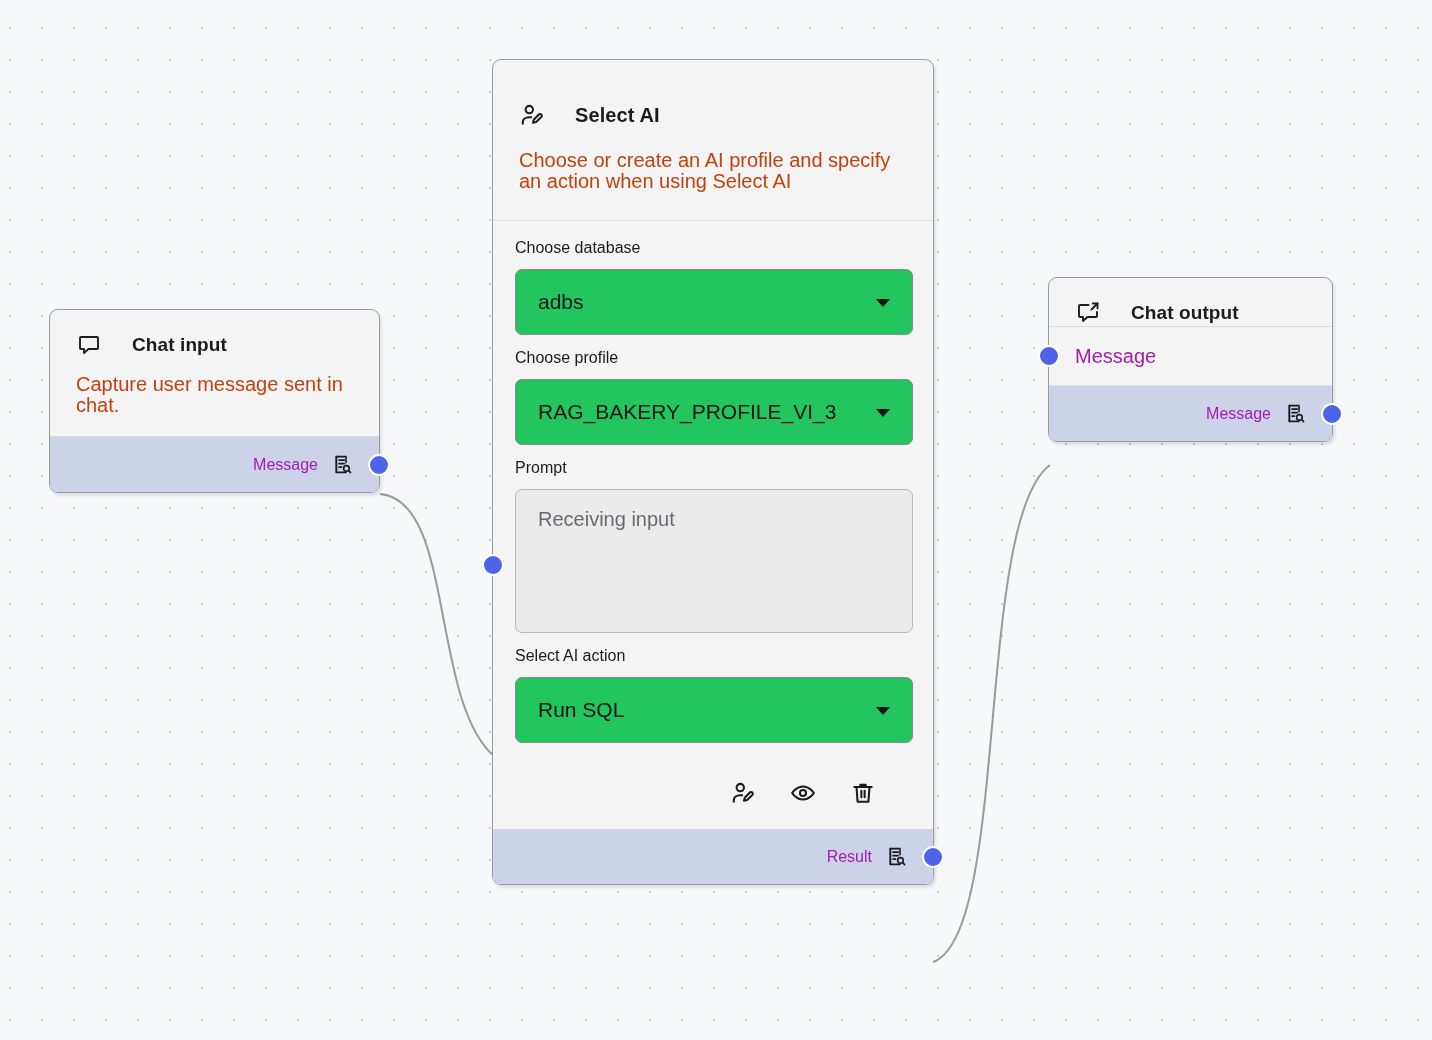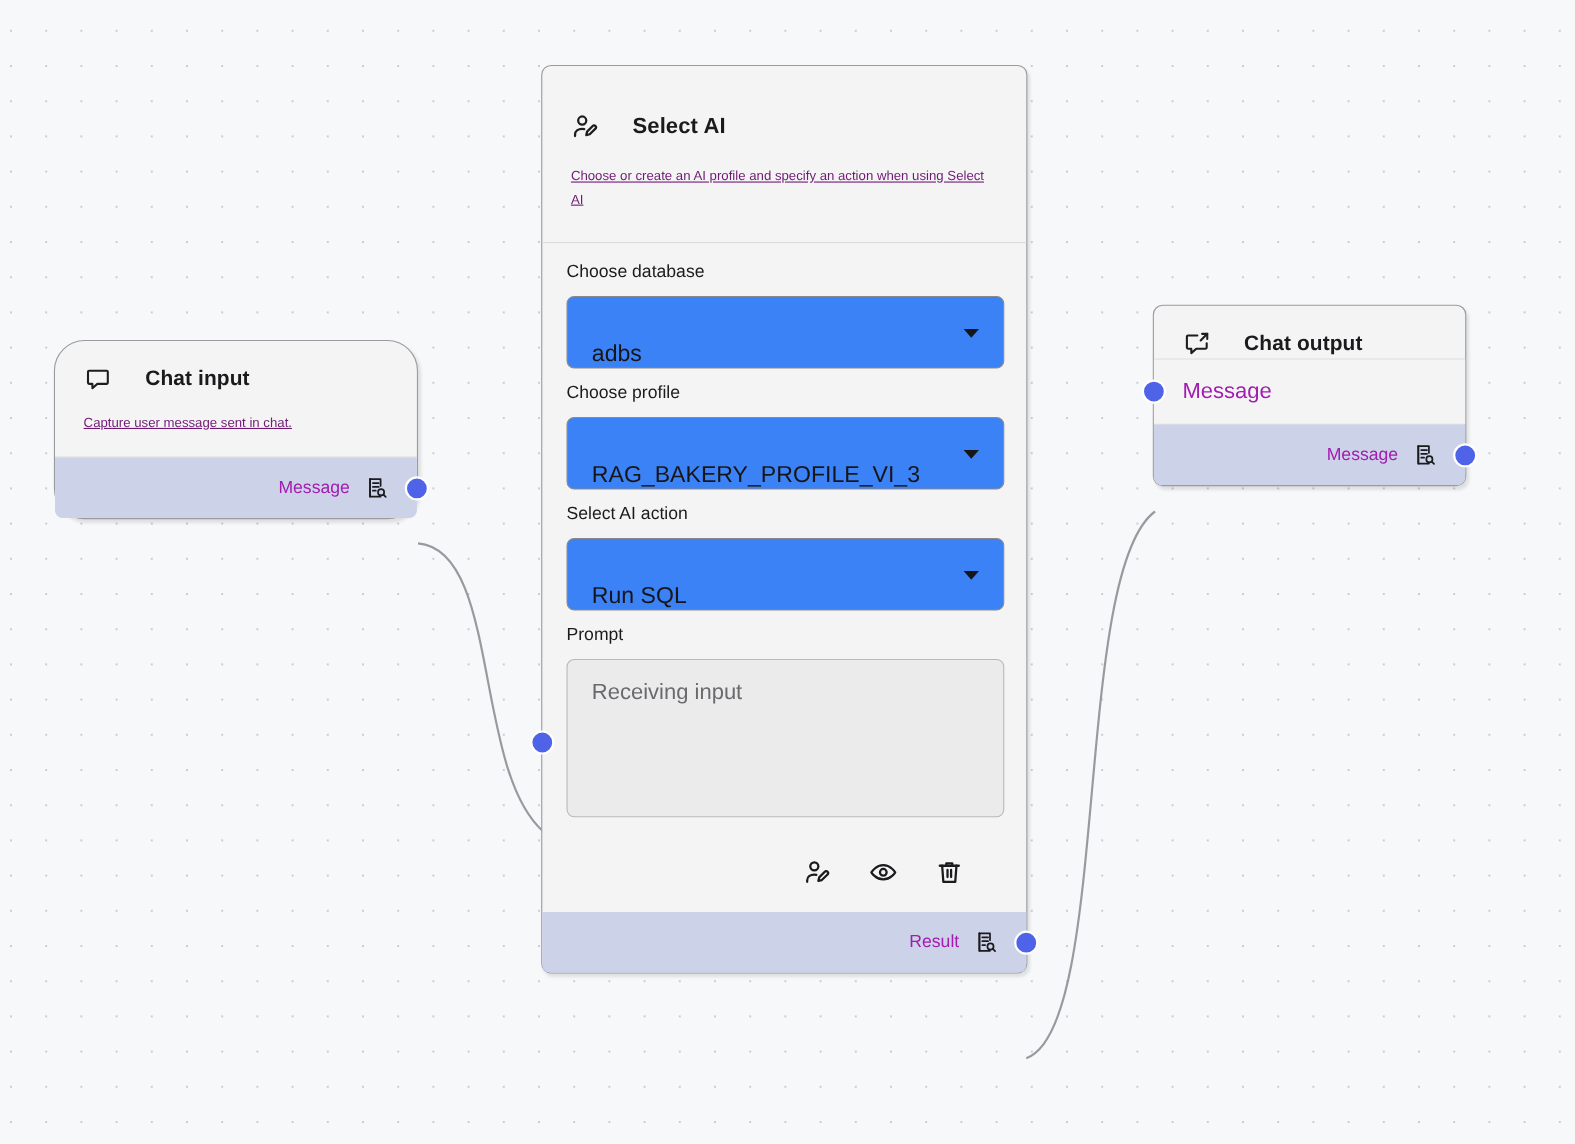--- a/index.html
+++ b/index.html
@@ -56,24 +56,23 @@
     flex: none;
   }
   .node-title {
     font-size: 19px;
     font-weight: bold;
     color: #1b1b1d;
     letter-spacing: 0.1px;
   }
   .node-desc {
     padding: 16px 26px 20px 26px;
-    font-size: 12px;
+    font-size: 20px;
     line-height: 21px;
-    color: #701a75;
-    text-decoration: underline;
+    color: #c2410c;
   }
 
   .divider { height: 1px; background: #dcdcdf; }
 
   .port-row {
     display: flex;
     align-items: center;
     justify-content: flex-end;
     gap: 13px;
     background: #ccd2e8;
@@ -117,25 +116,25 @@
   .field-label {
     font-size: 16px;
     color: #1b1b1d;
     margin-bottom: 12px;
     display: block;
   }
   .select {
     position: relative;
     width: 398px;
     height: 66px;
-    background: #3b82f6;
+    background: #22c55e;
     border: 1.4px solid #8a8a8e;
     border-radius: 7px;
     display: flex;
-    align-items: flex-end;
+    align-items: center;
     padding: 0 22px;
   }
   .select-value {
     font-size: 21px;
     color: #161618;
     white-space: nowrap;
     overflow: hidden;
   }
   .caret {
     position: absolute;
@@ -174,21 +173,21 @@
 </head>
 <body>
 
 <div id="canvas">
 
   <svg id="edges" viewBox="0 0 1432 1040">
     <path d="M 380 494 C 455 500 430 700 494 756" fill="none" stroke="#9a9a9e" stroke-width="2"></path>
     <path d="M 933 962 C 1010 935 975 520 1050 465" fill="none" stroke="#9a9a9e" stroke-width="2"></path>
   </svg>
 
-  <div class="node" id="node-chatinput" style="left:49px; top:309px; width:331px;border-radius:28px;">
+  <div class="node" id="node-chatinput" style="left:49px; top:309px; width:331px;">
     <div class="node-head">
       <span class="node-icon">
         <svg width="24" height="24" viewBox="0 0 24 24" fill="none" stroke="currentColor" stroke-width="1.9" stroke-linecap="round" stroke-linejoin="round">
           <path d="M20 4H4a1 1 0 0 0-1 1v10a1 1 0 0 0 1 1h3v4l4.5-4H20a1 1 0 0 0 1-1V5a1 1 0 0 0-1-1z"></path>
         </svg>
       </span>
       <span class="node-title">Chat input</span>
     </div>
     <div class="node-desc">Capture user message sent in chat.</div>
     <div class="divider"></div>
@@ -233,32 +232,32 @@
       </div>
 
       <div class="field">
         <span class="field-label">Choose profile</span>
         <div class="select">
           <span class="select-value">RAG_BAKERY_PROFILE_VI_3</span>
           <span class="caret"></span>
         </div>
       </div>
 
+      <div class="field" style="position:relative;">
+        <span class="field-label">Prompt</span>
+        <div class="textarea">Receiving input</div>
+        <span class="port-dot" style="left:-33px; top:95px;"></span>
+      </div>
+
       <div class="field">
         <span class="field-label">Select AI action</span>
         <div class="select">
           <span class="select-value">Run SQL</span>
           <span class="caret"></span>
         </div>
-      </div>
-
-      <div class="field" style="position:relative;">
-        <span class="field-label">Prompt</span>
-        <div class="textarea">Receiving input</div>
-        <span class="port-dot" style="left:-33px; top:95px;"></span>
       </div>
 
       <div class="actions">
         <span class="action-btn">
           <svg width="26" height="26" viewBox="0 0 24 24" fill="none" stroke="currentColor" stroke-width="1.9" stroke-linecap="round" stroke-linejoin="round">
             <circle cx="9.5" cy="7" r="3.4"></circle>
             <path d="M3.5 20v-1.2C3.5 15.9 6 14 9.5 14c.6 0 1.2.05 1.7.16"></path>
             <path d="M20.6 11.6a1.6 1.6 0 0 0-2.3 0l-4.7 4.7-.7 2.9 2.9-.7 4.8-4.7a1.6 1.6 0 0 0 0-2.2z"></path>
           </svg>
         </span>

